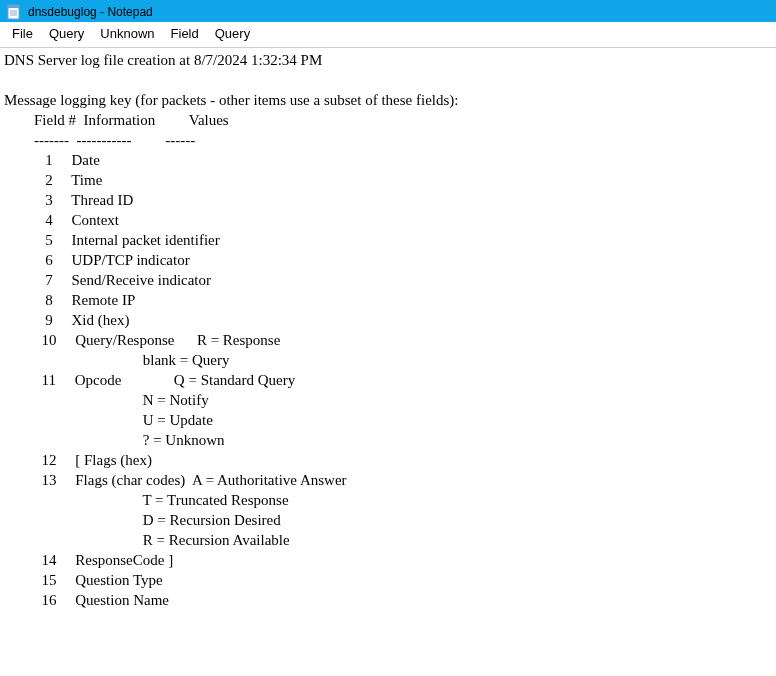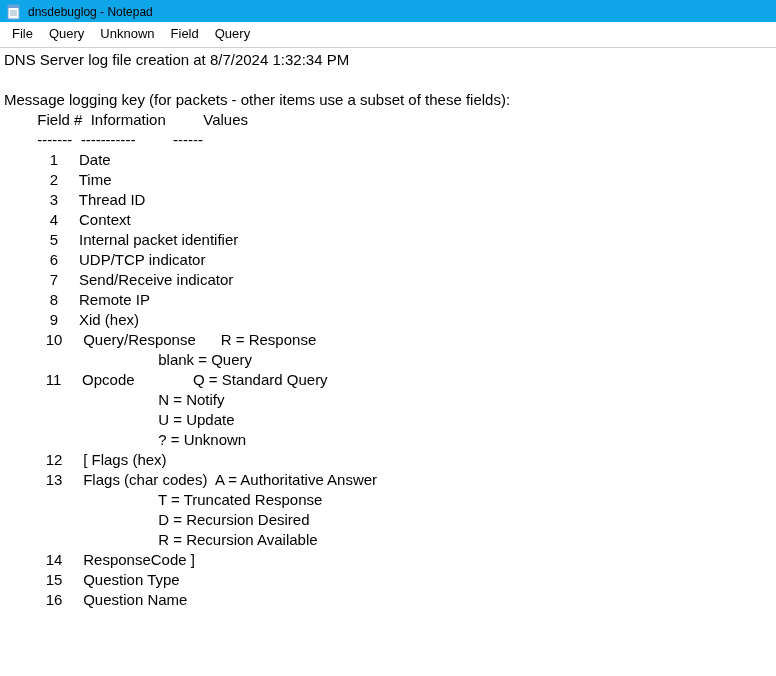--- a/index.html
+++ b/index.html
@@ -33,21 +33,21 @@
       display: flex;
       padding: 2px 4px 4px 4px;
       font-size: 13px;
       border-bottom: 1px solid #d0d0d0;
     }
     .menubar .menu-item {
       padding: 2px 8px;
       cursor: default;
     }
     .content {
-      font-family: Liberation Sans, sans-serif;
+      font-family: Liberation Serif, serif;
       font-size: 15px;
       line-height: 20px;
       white-space: pre;
       padding: 2px 4px;
       cursor: text;
     }
   </style>
 </head>
 <body>
 

